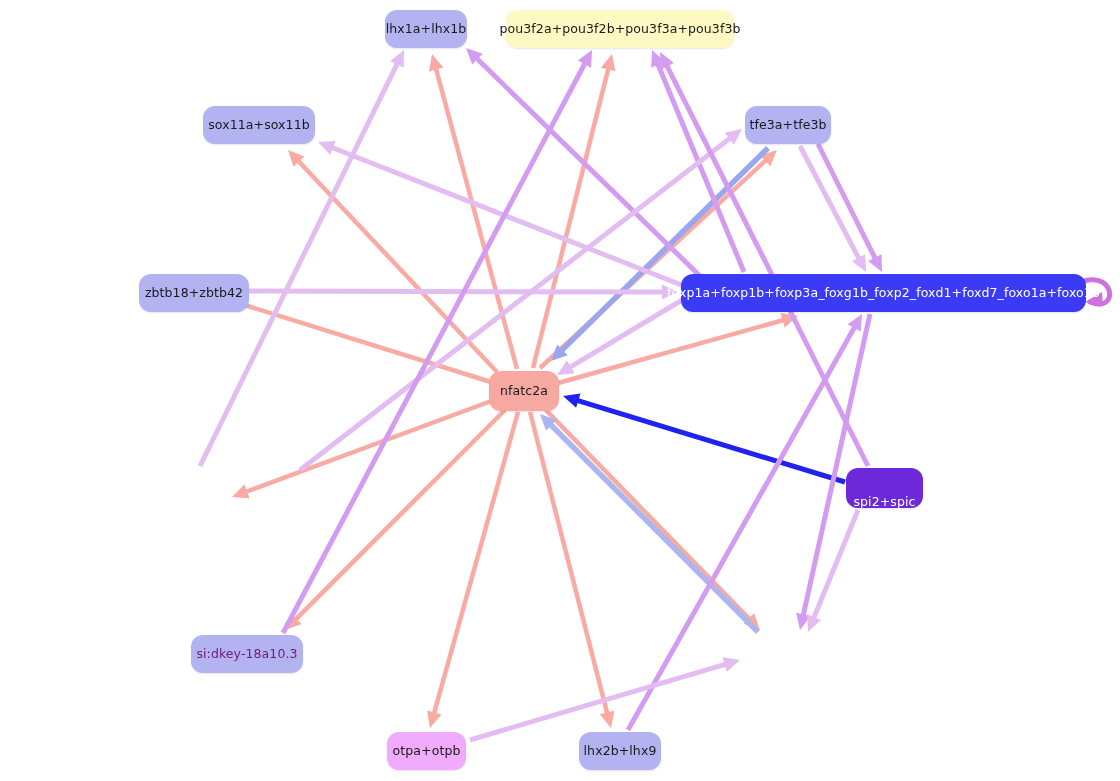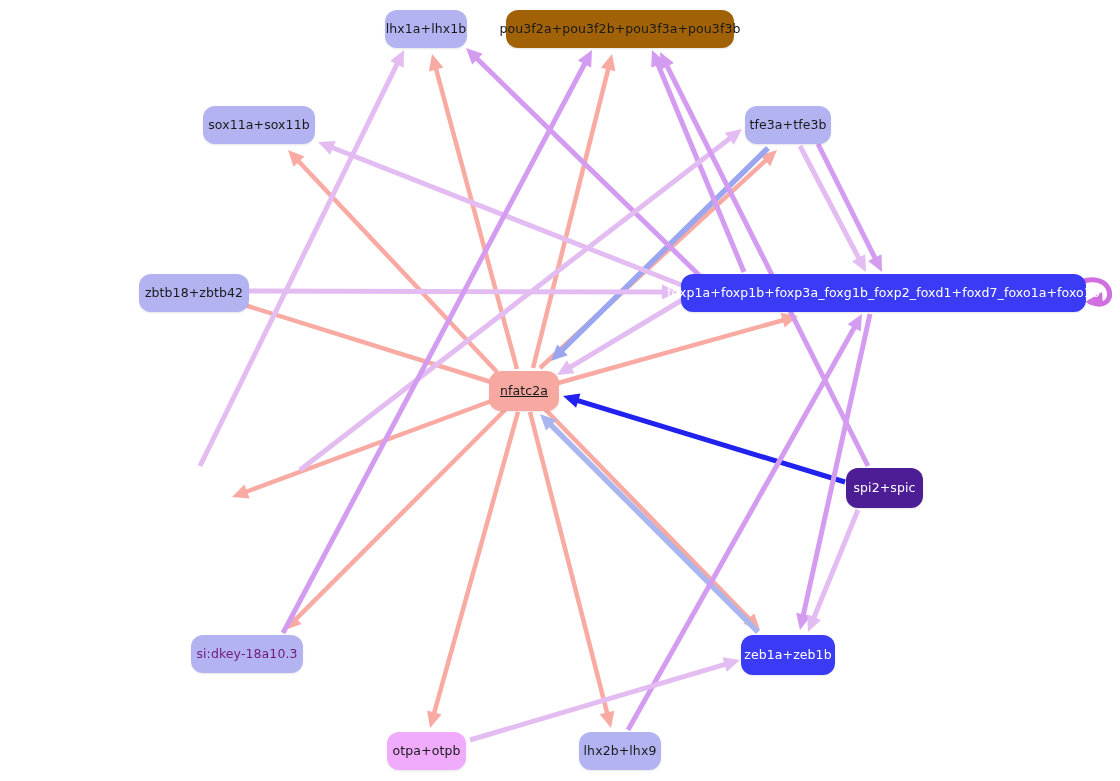--- a/index.html
+++ b/index.html
@@ -172,47 +172,44 @@
       <g>
         <line x1="818" y1="144" x2="876.1862232585005" y2="260.3724465170011" stroke="#d49cf0" stroke-width="5" stroke-linecap="butt"></line>
         <polygon points="882,272 868.1363785395013,261.043266910251 881.5527864045,254.33506297775165" fill="#d49cf0"></polygon>
       </g>
     </svg>
 
   <div id="node-layer">
       <div class="node" style="left: 385px; top: 10px; width: 82px; height: 38px; background: rgb(179, 179, 242); color: rgb(26, 26, 26);">
         <span class="node-label">lhx1a+lhx1b</span>
       </div>
-      <div class="node" style="left: 506px; top: 10px; width: 228px; height: 38px; background: #a16207; color: rgb(26, 26, 26);">
+      <div class="node" style="left: 506px; top: 10px; width: 228px; height: 38px; background: #fef9c3; color: rgb(26, 26, 26);">
         <span class="node-label">pou3f2a+pou3f2b+pou3f3a+pou3f3b</span>
       </div>
       <div class="node" style="left: 203px; top: 106px; width: 112px; height: 38px; background: rgb(179, 179, 242); color: rgb(26, 26, 26);">
         <span class="node-label">sox11a+sox11b</span>
       </div>
       <div class="node" style="left: 745px; top: 106px; width: 86px; height: 38px; background: rgb(179, 179, 242); color: rgb(26, 26, 26);">
         <span class="node-label">tfe3a+tfe3b</span>
       </div>
       <div class="node" style="left: 107px; top: 274px; width: 110px; height: 38px; background: rgb(179, 179, 242); color: rgb(26, 26, 26); margin-left: 32px;">
         <span class="node-label">zbtb18+zbtb42</span>
       </div>
       <div class="node" style="left: 681px; top: 274px; width: 405px; height: 38px; background: rgb(59, 59, 245); color: rgb(255, 255, 255);">
         <span class="node-label">foxp1a+foxp1b+foxp3a_foxg1b_foxp2_foxd1+foxd7_foxo1a+foxo1b</span>
       </div>
-      <div class="node" style="left: 489px; top: 371px; width: 70px; height: 40px; background: rgb(247, 168, 160); color: rgb(26, 26, 26); text-decoration: underline;">
+      <div class="node" style="left: 489px; top: 371px; width: 70px; height: 40px; background: rgb(247, 168, 160); color: rgb(26, 26, 26);">
         <span class="node-label">nfatc2a</span>
       </div>
-      <div class="node" style="left: 846px; top: 468px; width: 77px; height: 40px; background: #4c1d95; color: rgb(255, 255, 255);">
+      <div class="node" style="left: 846px; top: 468px; width: 77px; height: 40px; background: #6d28d9; color: rgb(255, 255, 255); align-items: flex-end;">
         <span class="node-label">spi2+spic</span>
       </div>
       <div class="node" style="left: 191px; top: 635px; width: 112px; height: 38px; background: rgb(179, 179, 242); color: #701a75;">
         <span class="node-label">si:dkey-18a10.3</span>
       </div>
-      <div class="node" style="left: 741px; top: 635px; width: 94px; height: 40px; background: rgb(59, 59, 245); color: rgb(255, 255, 255);">
-        <span class="node-label">zeb1a+zeb1b</span>
-      </div>
       <div class="node" style="left: 387px; top: 732px; width: 79px; height: 38px; background: #f0abfc; color: rgb(26, 26, 26);">
         <span class="node-label">otpa+otpb</span>
       </div>
       <div class="node" style="left: 579px; top: 732px; width: 82px; height: 38px; background: rgb(179, 179, 242); color: rgb(26, 26, 26);">
         <span class="node-label">lhx2b+lhx9</span>
       </div>
     </div>
 
 </div>
 

